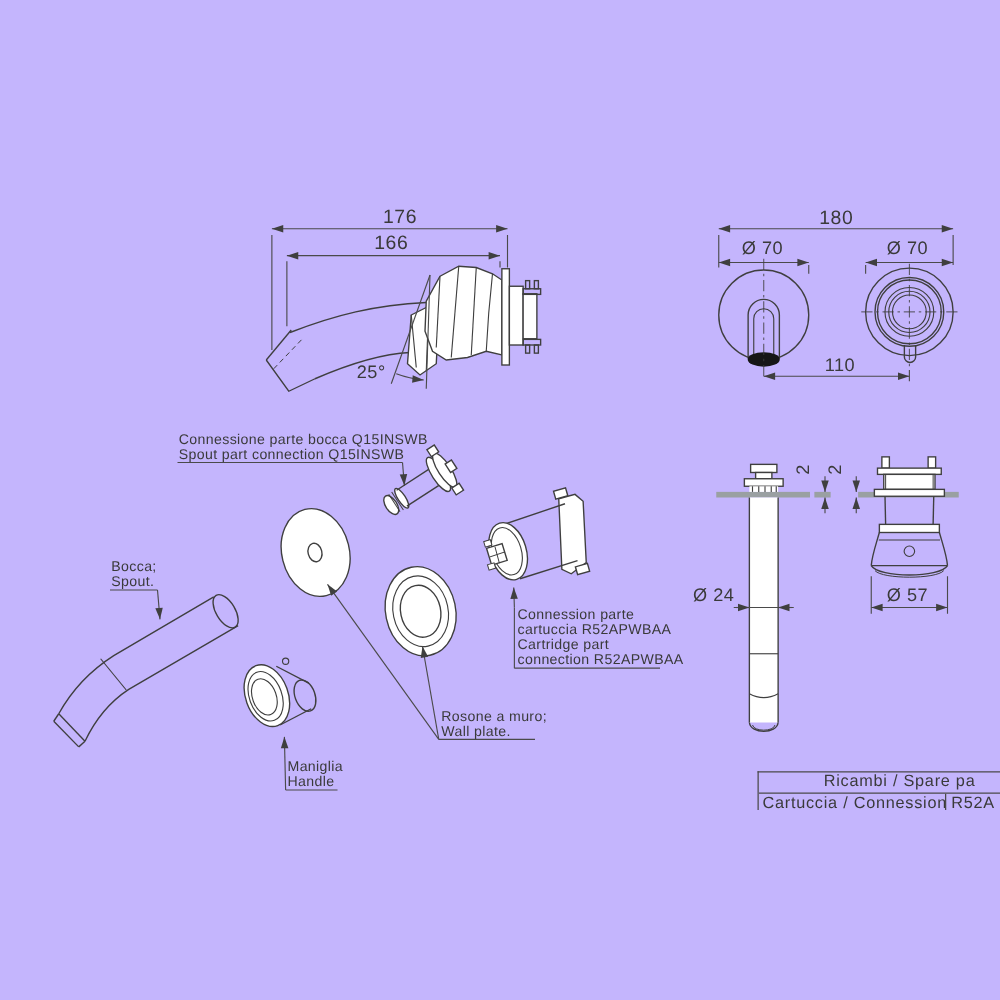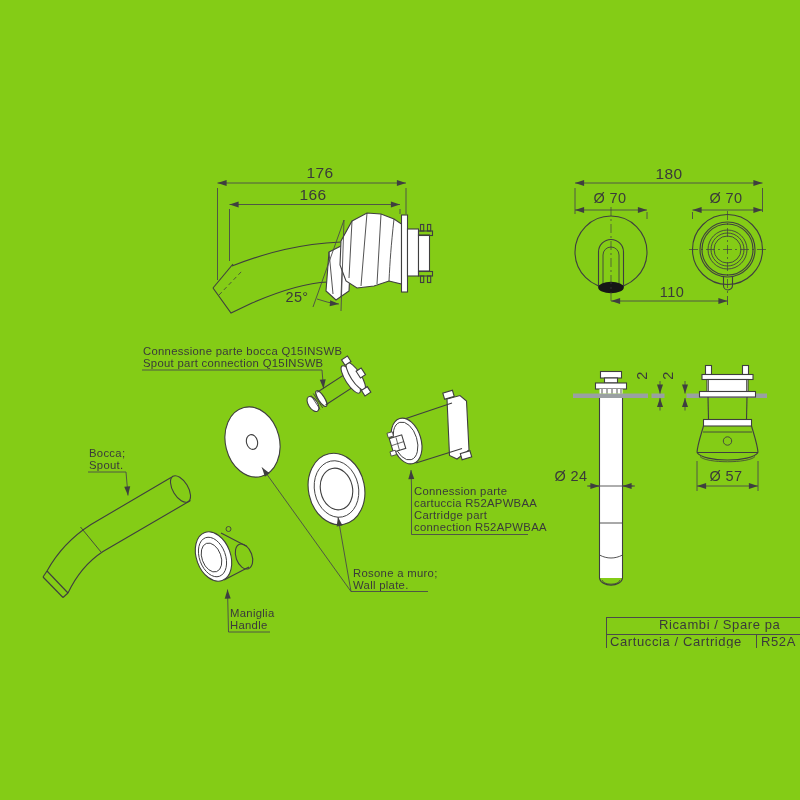--- a/index.html
+++ b/index.html
@@ -1,16 +1,16 @@
 <!DOCTYPE html>
 <html><head>
 <meta charset="utf-8">
 <style>
   html,body{margin:0;padding:0;background:#fff;}
-  #screen{position:relative;width:800px;height:800px;background:#84cc16;overflow:hidden;
+  #screen{position:relative;width:800px;height:800px;background:#c4b5fd;overflow:hidden;
           font-family:"Liberation Sans", sans-serif;color:#3a3a3a;}
   svg text{font-family:"Liberation Sans", sans-serif;fill:#3a3a3a;letter-spacing:0.4px;}
   .dim-big{font-size:15.5px;}
   .dim-med{font-size:14.5px;}
   .lbl{font-size:11.3px;letter-spacing:0.3px;}
   .spare-table{position:absolute;left:606px;top:617px;width:242px;height:30px;overflow:hidden;
                border-top:1.5px solid #4a4a4a;border-left:1.5px solid #4a4a4a;
                font-size:13px;line-height:14px;letter-spacing:0.6px;color:#3a3a3a;}
   .spare-table .hdr{height:15.5px;border-bottom:1.5px solid #4a4a4a;padding-left:52px;white-space:nowrap;}
   .spare-table .row{display:flex;white-space:nowrap;}
@@ -311,17 +311,17 @@
       <line x1="758" y1="461" x2="758" y2="491"></line>
     </g>
     <text x="726" y="481" text-anchor="middle" class="dim-med" stroke="none" fill="#3a3a3a">Ø 57</text>
   </g>
 </svg>
 
   
   <div class="spare-table">
     <div class="hdr">Ricambi / Spare pa</div>
     <div class="row">
-      <div class="c1">Cartuccia / Cartridge</div>
+      <div class="c1">Cartuccia / Connession</div>
       <div class="c2">R52A</div>
     </div>
   </div>
 </div>
 
 </body></html>

